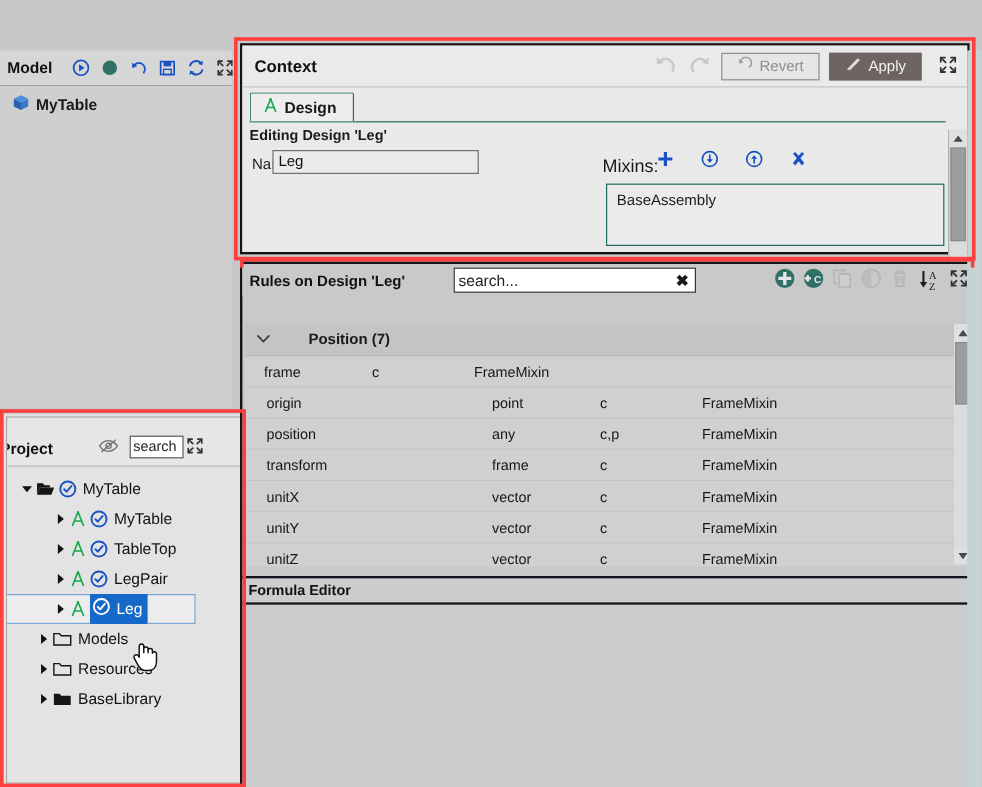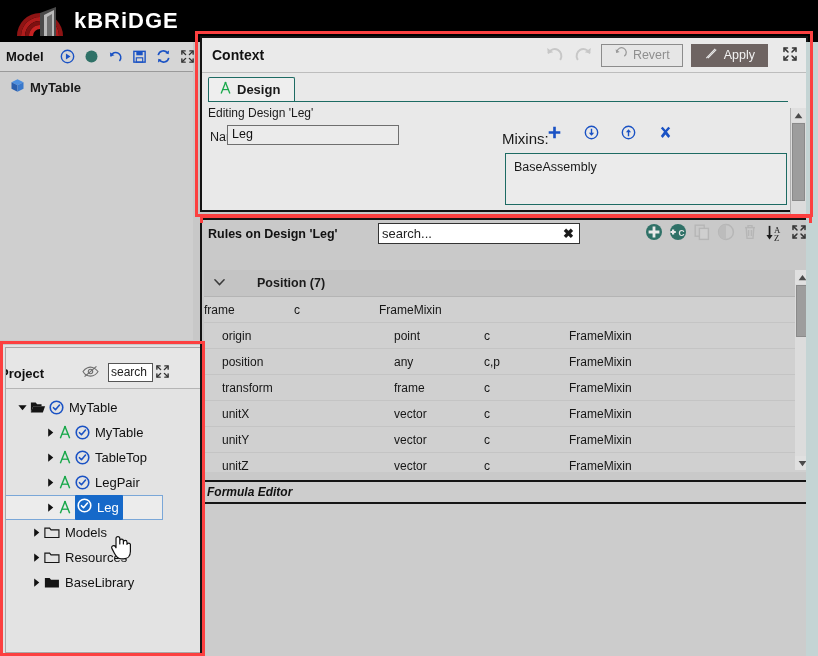--- a/index.html
+++ b/index.html
@@ -67,21 +67,21 @@
     display:inline-flex;align-items:center;justify-content:center;gap:6px;
     height:23px;padding:0 12px;font-size:12.5px;box-sizing:border-box;cursor:default;
   }
   #revert-button{background:#e6e6e6;border:1px solid #8c8c8c;color:#8f8f8f;}
   #apply-button{background:#6e6462;border:1px solid #6e6462;color:#f2f2f2;}
   #ctx-body{position:absolute;left:0;top:35px;width:604px;height:137px;background:#e9e9e9;}
   .tabstrip{position:absolute;left:6px;top:4px;width:580px;height:24px;border-bottom:1px solid #1d6b63;}
   .tab{position:absolute;left:0;top:0;height:24px;display:flex;align-items:center;gap:5px;
     padding:0 14px 0 10px;background:#eeeeee;border:1px solid #1d6b63;border-bottom:none;
     font-weight:bold;font-size:13px;box-sizing:border-box;border-radius:2px 2px 0 0;}
-  #editing-label{position:absolute;left:6px;top:33px;font-weight:normal;font-size:12px;}
+  #editing-label{position:absolute;left:6px;top:33px;font-weight:bold;font-size:12px;}
   #name-label{position:absolute;left:8px;top:57px;font-size:12.5px;}
   #name-input{position:absolute;left:25px;top:52px;width:172px;height:20px;background:#ebebeb;
      border:1px solid #6f6f6f;font-size:12.5px;padding:1px 0 0 4px;box-sizing:border-box;color:#111;}
   #mixins-label{position:absolute;left:300px;top:57px;font-size:15px;}
   .mixin-icons{position:absolute;left:345px;top:52px;display:flex;align-items:center;gap:22px;}
   #mixins-list{position:absolute;left:303px;top:80px;width:282px;height:52px;background:#ebebeb;
      border:1px solid #1d6b63;box-sizing:border-box;font-size:12.5px;padding:6px 0 0 8px;}
   #ctx-scroll{position:absolute;right:0px;top:35px;width:15px;height:137px;background:#dcdcdc;border-left:1px solid #b0b0b0;}
   .sb-arrow{width:15px;height:14px;display:flex;align-items:center;justify-content:center;background:#e0e0e0;}
   .sb-thumb{position:absolute;left:1px;top:15px;width:13px;height:78px;background:#9d9d9d;border:1px solid #8a8a8a;box-sizing:border-box;}
@@ -99,67 +99,49 @@
   #rules-colhead{position:absolute;left:2px;top:28px;width:604px;height:21px;background:#c9c9c9;
      border-top:1px solid #b0b0b0;border-bottom:1px solid #aaa;display:flex;align-items:center;}
   .ch{font-size:12px;color:#333;text-align:center;position:relative;}
   .ch .div{position:absolute;right:0;top:3px;height:14px;width:1px;background:#9d9d9d;}
   #rules-body{position:absolute;left:2px;top:50px;width:604px;height:202px;background:#d0d0d0;overflow:hidden;}
   .grp-row{height:26px;display:flex;align-items:center;background:#c4c4c4;border-bottom:1px solid #b4b4b4;gap:24px;}
   .grp-row .cv{margin:0 8px 0 10px;}
   .grp-row .glbl{font-weight:bold;font-size:12.5px;}
   .rrow{height:25px;display:flex;align-items:center;border-bottom:1px solid #c4c4c4;background:#d0d0d0;font-size:12px;color:#161616;}
   .rrow .c-name{width:190px;padding-left:18px;box-sizing:border-box;}
-  .rrow .c-type{width:90px;}
+  .rrow .c-type{width:90px;margin-left:16px;}
   .rrow .c-flags{width:85px;}
   .rrow .c-owner{width:200px;}
   #rules-scroll{position:absolute;right:2px;top:50px;width:15px;height:200px;background:#dcdcdc;}
   #rules-sb-thumb{position:absolute;left:1px;top:15px;width:13px;height:52px;background:#9d9d9d;border:1px solid #8a8a8a;box-sizing:border-box;}
 
   
   #formula-panel{position:absolute;left:200px;top:480px;width:612px;height:176px;background:#1d4ed8;
-    border-left:2px solid #141414;border-top:2px solid #141414;box-sizing:border-box;font-style:italic;}
+    border-left:2px solid #141414;border-top:2px solid #141414;box-sizing:border-box;}
   #formula-head{position:absolute;left:0;top:0;width:608px;height:20px;background:#cdcdcd;
     border-bottom:2px solid #141414;display:flex;align-items:center;}
   #formula-head .panel-title{margin-left:5px;font-size:12px;}
   #formula-body{position:absolute;left:0;top:22px;width:608px;height:152px;background:#cccccc;}
 
   
   #right-strip{position:absolute;left:806px;top:42px;width:12px;height:614px;background:#c4d4d4;}
 
   
   .hl{position:absolute;border:3px solid #fc4040;box-sizing:border-box;pointer-events:none;}
   #hl-context{left:195px;top:31px;width:618px;height:186px;}
   #hl-rules{left:200px;top:215px;width:612px;height:8px;border-bottom:none;}
   #hl-project{left:0px;top:341px;width:205px;height:315px;}
   .cursor{position:absolute;left:110px;top:534px;width:22px;height:26px;}
 </style>
 </head>
 <body>
 
 <div class="root">
 
-  <div class="logobar">
-    <div class="logo-wrap">
-      <div class="logo-mark">
-        <svg width="52" height="32" viewBox="0 0 52 32">
-          <g>
-            <path d="M3 31 A23 23 0 0 1 49 31 L45 31 A19 19 0 0 0 7 31 Z" fill="#8e1414"></path>
-            <path d="M7 31 A19 19 0 0 1 45 31 L41 31 A15 15 0 0 0 11 31 Z" fill="#b01c1c"></path>
-            <path d="M11 31 A15 15 0 0 1 41 31 L37 31 A11 11 0 0 0 15 31 Z" fill="#7e1010"></path>
-            <path d="M15 31 A11 11 0 0 1 37 31 L33 31 A7 7 0 0 0 19 31 Z" fill="#c62222"></path>
-            <path d="M26 8 L42 2 L42 31 L26 31 Z" fill="#4a4a4a"></path>
-            <path d="M30 10 L40 5 L40 31 L30 31 Z" fill="#b9b9b9"></path>
-            <path d="M33 12 L38 9 L38 31 L33 31 Z" fill="#6d6d6d"></path>
-          </g>
-        </svg>
-      </div>
-      <div class="logo-text">kBRiDGE</div>
-    </div>
-  </div>
 
   <div id="model-panel">
     <div id="model-header">
       <span class="panel-title">Model</span>
       <span class="mt-icons">
         <span>
           <svg width="15" height="15" viewBox="0 0 16 16">
               <circle cx="8" cy="8" r="6.6" fill="none" stroke="#1a52c4" stroke-width="1.5"></circle>
               <path d="M6.3 4.8 L11.2 8 L6.3 11.2 Z" fill="#1a52c4"></path>
             </svg>

